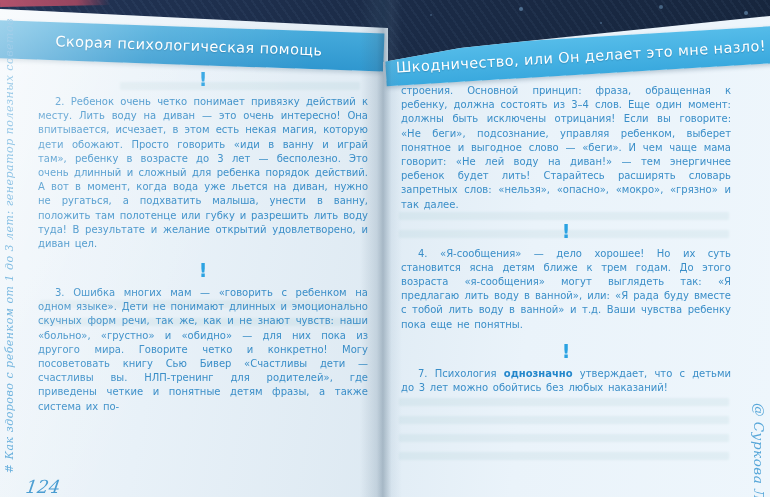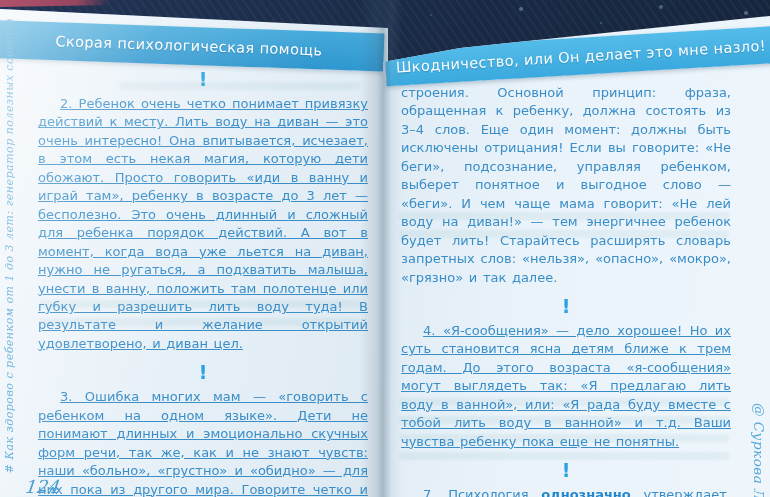--- a/index.html
+++ b/index.html
@@ -65,24 +65,24 @@
     left:2px;right:-6px;top:26px;height:37px;
     background:linear-gradient(180deg,#55bce9,#3aa9de);
     transform:rotate(-3.4deg);transform-origin:100% 50%;
     box-shadow:0 2px 4px rgba(20,60,90,.25);
   }
   
   .body-col{position:absolute;color:#3a8ec8;}
   .body-left{left:38px;width:330px;top:66px;}
   .body-right{left:18px;width:330px;top:84px;}
   .para{
-    margin:0 0 10px 0;font-size:13px;line-height:1.42;
+    margin:0 0 10px 0;font-size:10px;line-height:1.42;
     text-align:justify;word-spacing:1.5px;hyphens:auto;-webkit-hyphens:auto;
   }
-  .para.indent{text-indent:1.7em;text-decoration:underline;}
+  .para.indent{text-indent:1.7em;}
   .excl{
     text-align:center;color:#2aa2e2;font-weight:bold;font-size:19px;
     margin:4px 0 6px 0;line-height:1;
   }
   .bold-word{font-weight:bold;color:#2387cb;}
   
   .margin-note{
     position:absolute;font-family:"DejaVu Serif",serif;font-style:italic;
     color:#58a7d9;letter-spacing:.5px;white-space:nowrap;pointer-events:none;
   }

